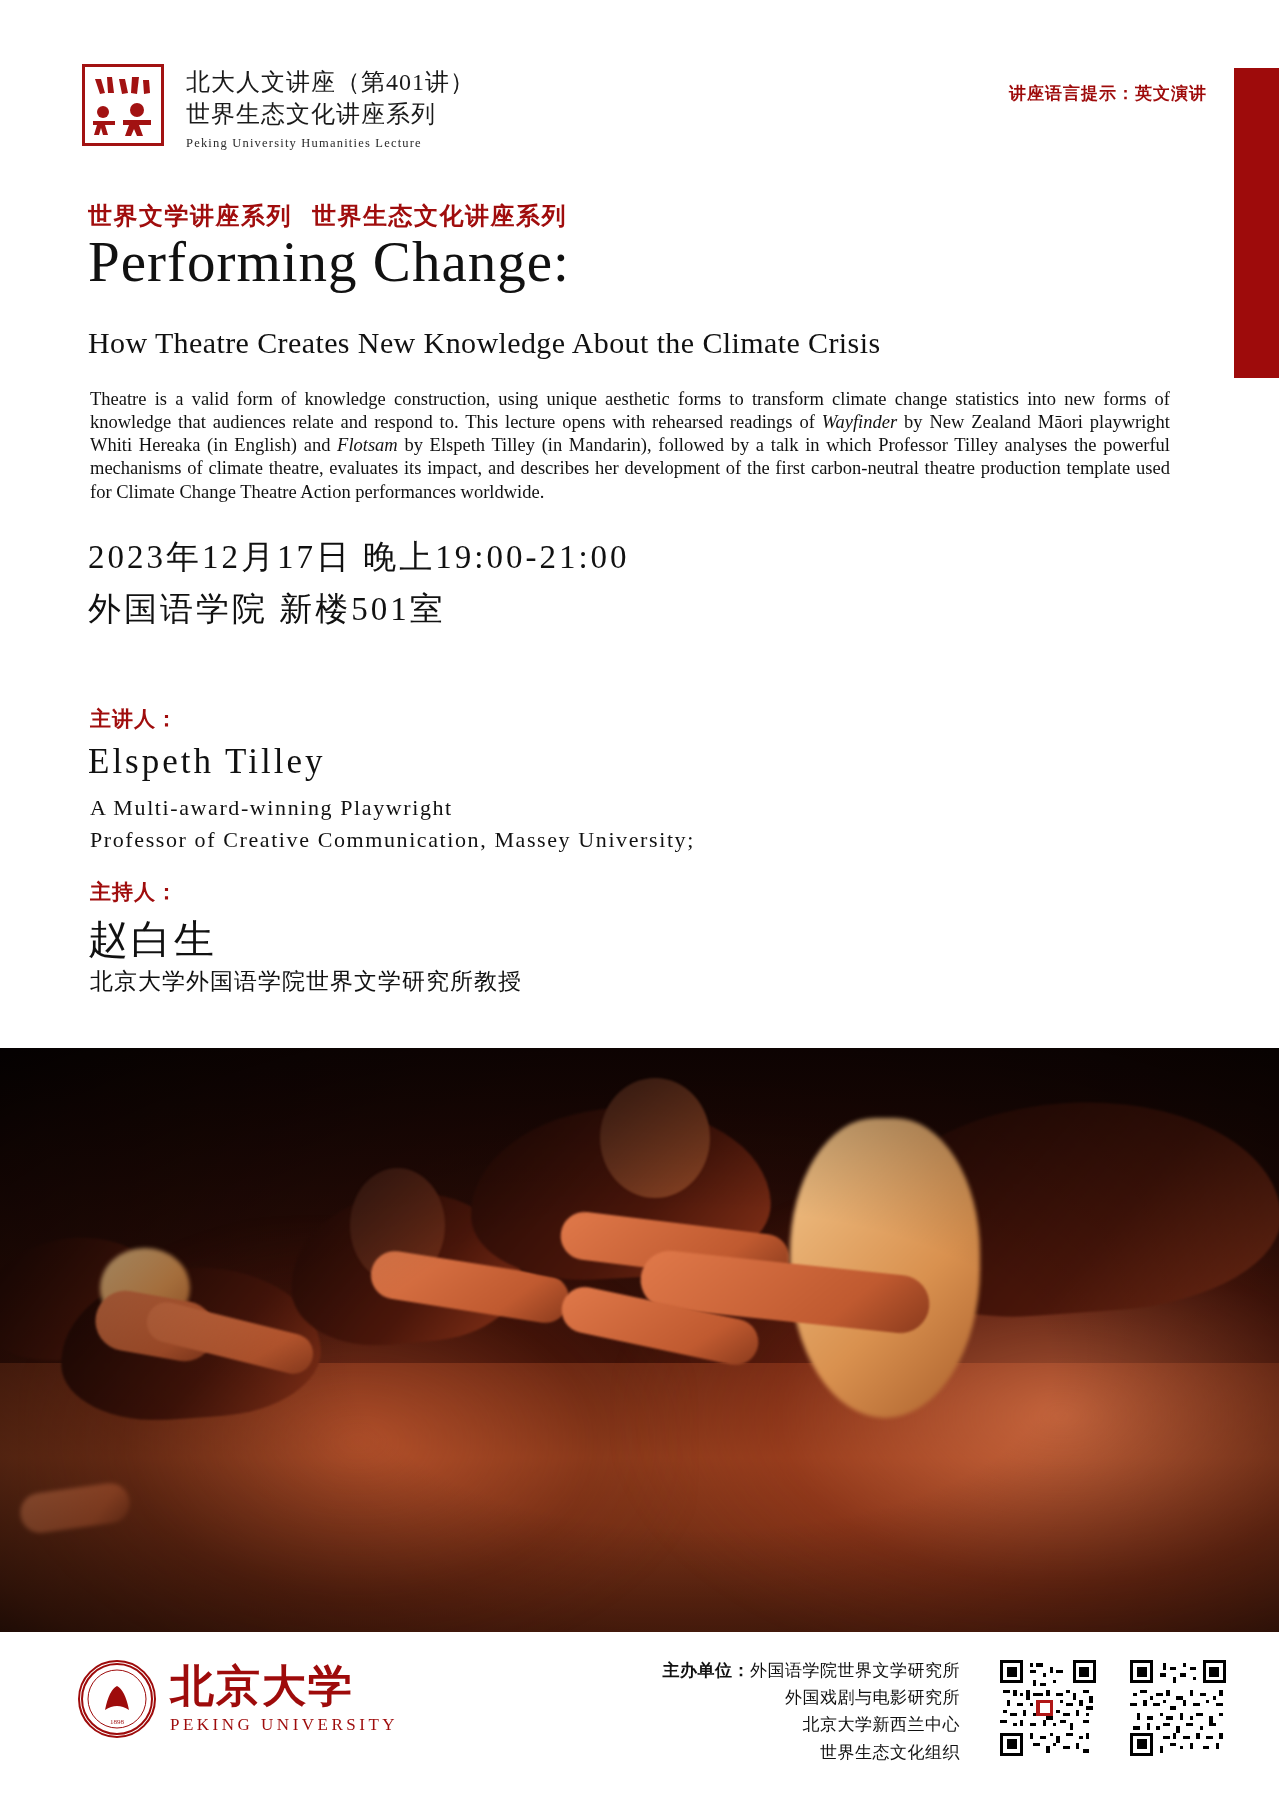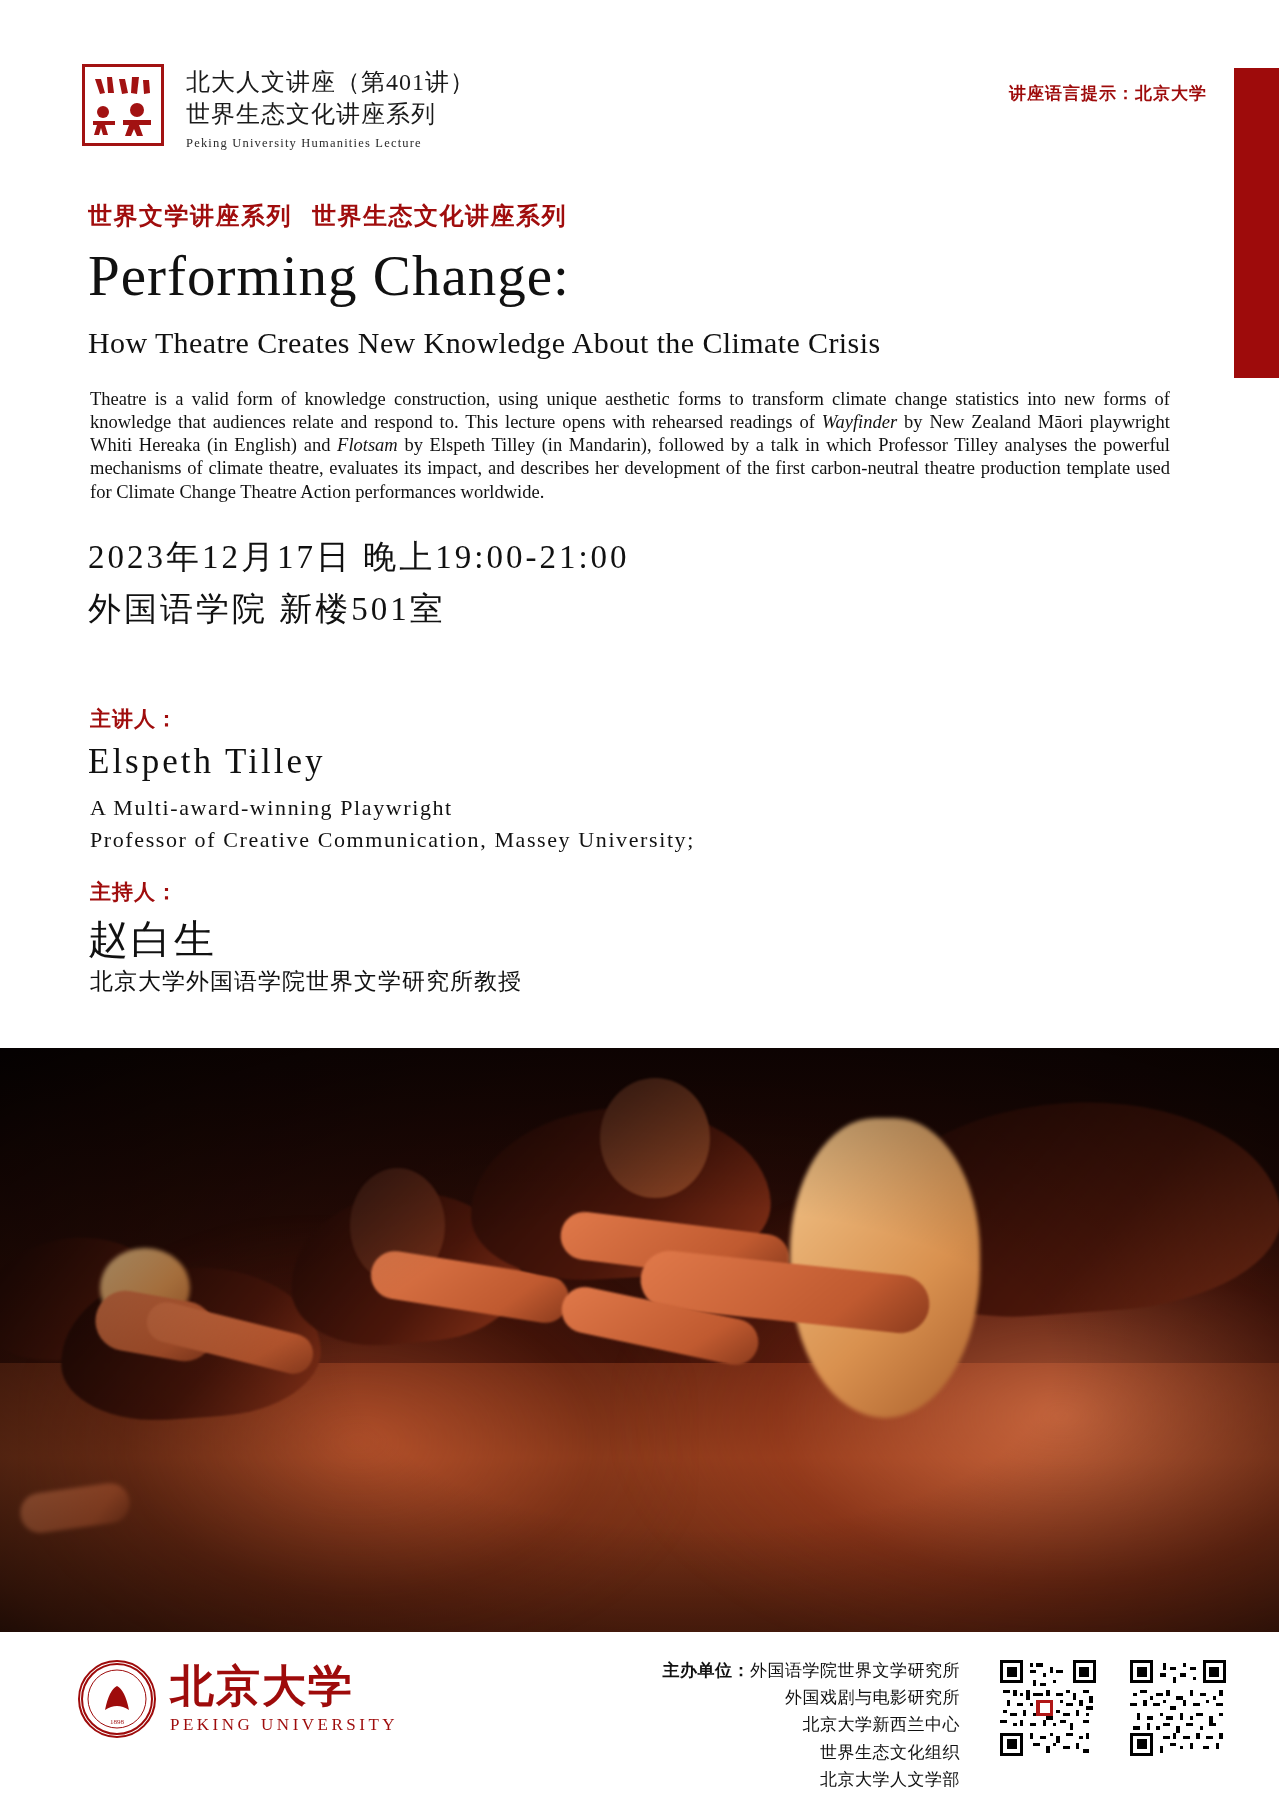--- a/index.html
+++ b/index.html
@@ -104,21 +104,21 @@
     color: #a00d0d;
     font-weight: bold;
     letter-spacing: 1.5px;
   }
   .series .gap { display:inline-block; width: 20px; }
 
   
   .title-main {
     position: absolute;
     left: 88px;
-    top: 245px;
+    top: 231px;
     font-family: "Liberation Serif", serif;
     font-size: 57px;
     color: #111;
     letter-spacing: 1px;
     line-height: 1.1;
   }
   .title-sub {
     position: absolute;
     left: 88px;
     top: 325px;
@@ -374,21 +374,21 @@
         </g>
       </svg>
     </div>
     <div class="header-text">
       <div class="header-line1">北大人文讲座（第401讲）</div>
       <div class="header-line2">世界生态文化讲座系列</div>
       <div class="header-line3">Peking University Humanities Lecture</div>
     </div>
   </div>
 
-  <div class="lang-note">讲座语言提示：北京大学</div>
+  <div class="lang-note">讲座语言提示：英文演讲</div>
 
   <div class="series">
     <span>世界文学讲座系列</span><span class="gap"></span><span>世界生态文化讲座系列</span>
   </div>
 
   <div class="title-main">Performing Change:</div>
   <div class="title-sub">How Theatre Creates New Knowledge About the Climate Crisis</div>
 
   <div class="abstract"><span>Theatre is a valid form of knowledge construction, using unique aesthetic forms to transform climate change statistics into new forms of knowledge that audiences relate and respond to. This lecture opens with rehearsed readings of </span><i>Wayfinder</i><span> by New Zealand Māori playwright Whiti Hereaka (in English) and </span><i>Flotsam</i><span> by Elspeth Tilley (in Mandarin), followed by a talk in which Professor Tilley analyses the powerful mechanisms of climate theatre, evaluates its impact, and describes her development of the first carbon-neutral theatre production template used for Climate Change Theatre Action performances worldwide.</span></div>
 
@@ -450,21 +450,20 @@
         <div class="pku-cn">北京大学</div>
         <div class="pku-en">PEKING UNIVERSITY</div>
       </div>
     </div>
 
     <div class="organizers">
       <div><span class="lbl">主办单位：</span><span>外国语学院世界文学研究所</span></div>
       <div><span>外国戏剧与电影研究所</span></div>
       <div><span>北京大学新西兰中心</span></div>
       <div><span>世界生态文化组织</span></div>
-      <div><span>北京大学人文学部</span></div>
     </div>
 
     <div class="qr qr1">
       <svg width="96" height="96" viewBox="0 0 29 29" shape-rendering="crispEdges" aria-hidden="true">
         <rect width="29" height="29" fill="#fff"></rect>
         <g fill="#000">
           <rect x="0" y="0" width="7" height="7"></rect>
             <rect x="1" y="1" width="5" height="5" fill="#fff"></rect>
             <rect x="2" y="2" width="3" height="3"></rect>
           <rect x="22" y="0" width="7" height="7"></rect>

